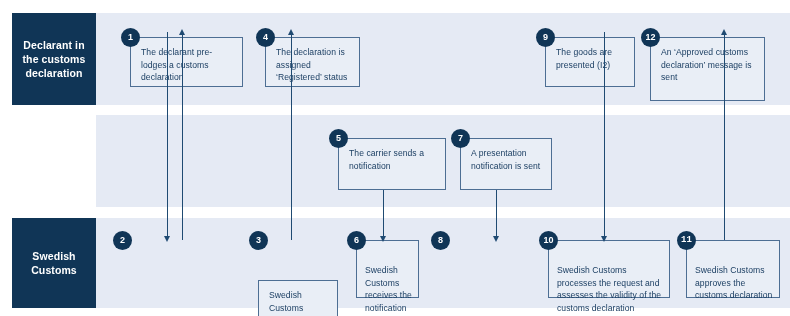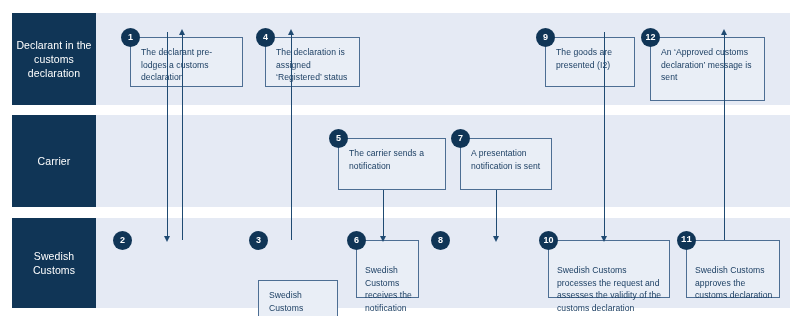--- a/index.html
+++ b/index.html
@@ -25,21 +25,21 @@
     background: #e5eaf4;
   }
   .lane-label {
     position: absolute;
     background: #103556;
     color: #ffffff;
     display: flex;
     align-items: center;
     justify-content: center;
     text-align: center;
-    font-weight: normal;
+    font-weight: bold;
     font-size: 10.5px;
     line-height: 1.35;
     letter-spacing: 0.1px;
     padding: 0 4px;
     box-sizing: border-box;
   }
 
   
   .step {
     position: absolute;
@@ -100,23 +100,20 @@
 
 <div id="diagram">
 
   <div class="lane-band" style="left:96px; top:13px; width:694px; height:92px;"></div>
   <div class="lane-band" style="left:96px; top:115px; width:694px; height:92px;"></div>
   <div class="lane-band" style="left:96px; top:218px; width:694px; height:90px;"></div>
 
   <div class="lane-label" style="left:12px; top:13px; width:84px; height:92px;">
     <span>Declarant in the customs declaration</span>
   </div>
-  <div class="lane-label" style="left:12px; top:115px; width:84px; height:92px;">
-    <span>Carrier</span>
-  </div>
   <div class="lane-label" style="left:12px; top:218px; width:84px; height:90px;">
     <span>Swedish Customs</span>
   </div>
 
   <div class="conn" style="left:167px; top:32px; height:208px;"></div>
   <div class="arrowhead down" style="left:164.1px; top:236px;"></div>
 
   <div class="conn" style="left:182px; top:35px; height:205px;"></div>
   <div class="arrowhead up" style="left:179.1px; top:29px;"></div>
 

